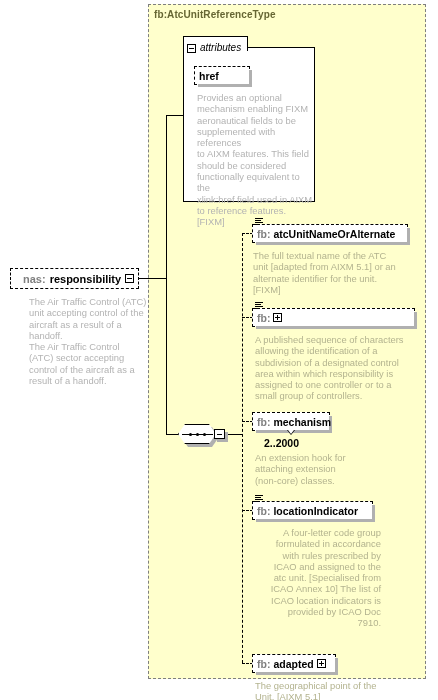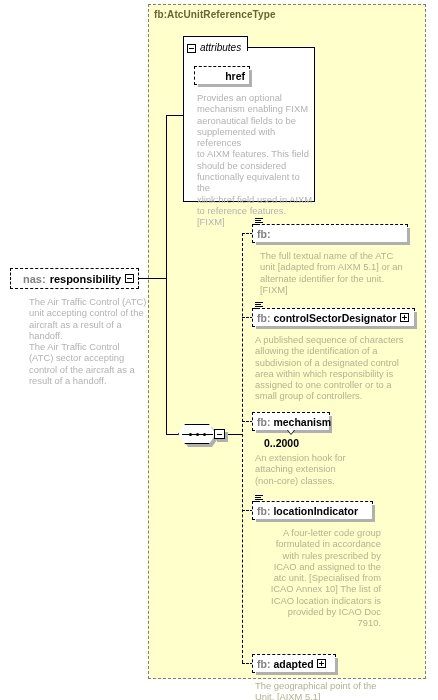--- a/index.html
+++ b/index.html
@@ -309,21 +309,21 @@
 
 <div id="type-panel"></div>
 <div id="type-panel-title">fb:AtcUnitReferenceType</div>
 
 <div id="attributes-box"></div>
 <div id="attributes-tab">
   <span class="pm-box"></span>
   <span class="lbl">attributes</span>
 </div>
 
-<div class="node" id="href-node" style="left:194px; top:66px; width:56px;justify-content:flex-end;">
+<div class="node" id="href-node" style="left:194px; top:66px; width:56px;">
   <span class="shadow"></span>
   <span class="side-shadow"></span>
   <span class="plain">href</span>
 </div>
 <div class="desc on-white" style="left:197px; top:92px; width:116px;">Provides an optional
 mechanism enabling FIXM
 aeronautical fields to be
 supplemented with references
 to AIXM features.  This field
 should be considered
@@ -380,54 +380,54 @@
 <div class="node" style="left:252px; top:224px; width:156px;">
   <span class="shadow"></span>
   <span class="side-shadow"></span>
   <span class="seq-mark">
     <i></i>
       <i></i>
       <i></i>
       <i></i>
   </span>
   <span class="pfx">fb:</span>
-</div>
-<div class="desc" style="left:260px; top:250px; width:160px;">The full textual name of the ATC
+  <span class="nm">atcUnitNameOrAlternate</span>
+</div>
+<div class="desc" style="left:253px; top:250px; width:160px;">The full textual name of the ATC
 unit [adapted from AIXM 5.1] or an
 alternate identifier for the unit.
 [FIXM]</div>
 
 <div class="node" style="left:252px; top:308px; width:163px;">
   <span class="shadow"></span>
   <span class="side-shadow"></span>
   <span class="seq-mark">
     <i></i>
       <i></i>
       <i></i>
       <i></i>
   </span>
   <span class="pfx">fb:</span>
-  <span class="nm">controlSectorDesignator</span>
   <span class="pm-box plus"></span>
 </div>
 <div class="desc" style="left:255px; top:334px; width:163px;">A published sequence of characters
 allowing the identification of a
 subdivision of a designated control
 area within which responsibility is
 assigned to one controller or to a
 small group of controllers.</div>
 
 <div class="node" style="left:252px; top:412px; width:78px;">
   <span class="shadow"></span>
   <span class="side-shadow"></span>
   <span class="pfx">fb:</span>
   <span class="nm">mechanism</span>
 </div>
 <div class="chevron" style="left:287px; top:430px;"></div>
-<div class="cardinality" style="left:264px; top:437px;">0..2000</div>
+<div class="cardinality" style="left:264px; top:437px;">2..2000</div>
 <div class="desc" style="left:255px; top:452px; width:120px;">An extension hook for
 attaching extension
 (non-core) classes.</div>
 
 <div class="node" style="left:252px; top:501px; width:121px;">
   <span class="shadow"></span>
   <span class="side-shadow"></span>
   <span class="seq-mark">
     <i></i>
       <i></i>

